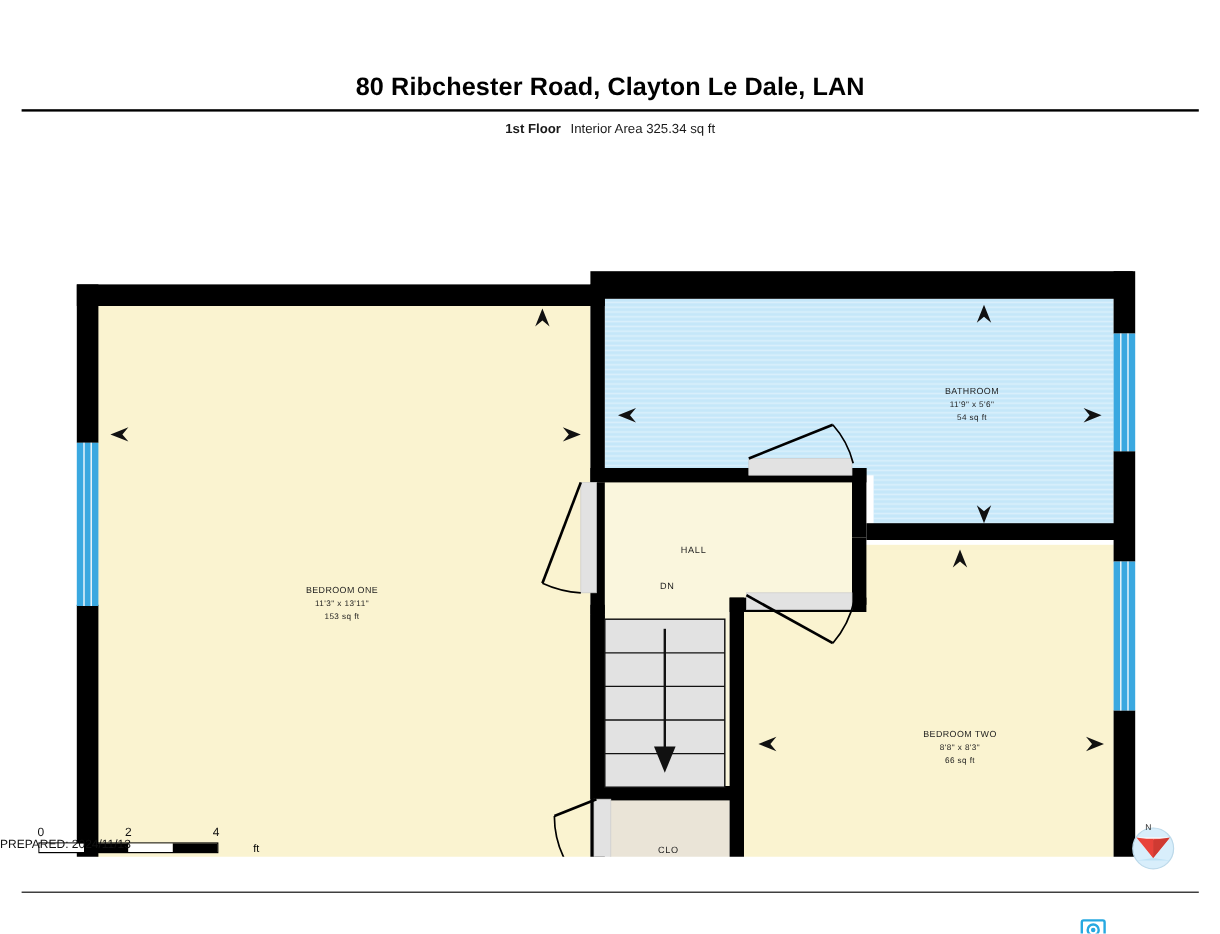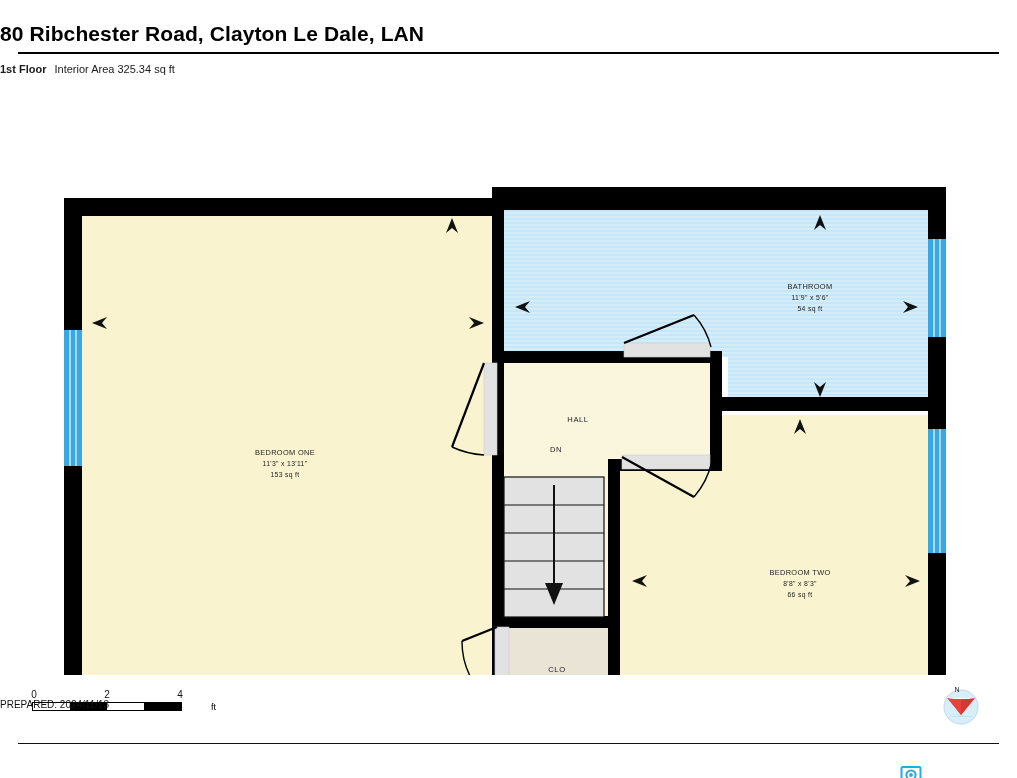--- a/index.html
+++ b/index.html
@@ -18,20 +18,22 @@
   .page {
     position: absolute;
     inset: 0;
     display: flex;
     flex-direction: column;
   }
 
   
   .header {
     padding-top: 22px;
+    text-align: center;
+    margin-top: 39px;
   }
   .title {
     font-size: 21px;
     font-weight: bold;
     letter-spacing: 0.1px;
     line-height: 1.1;
   }
   .title-rule {
     margin: 7px 18px 0 18px;
     border-bottom: 2px solid #000;

